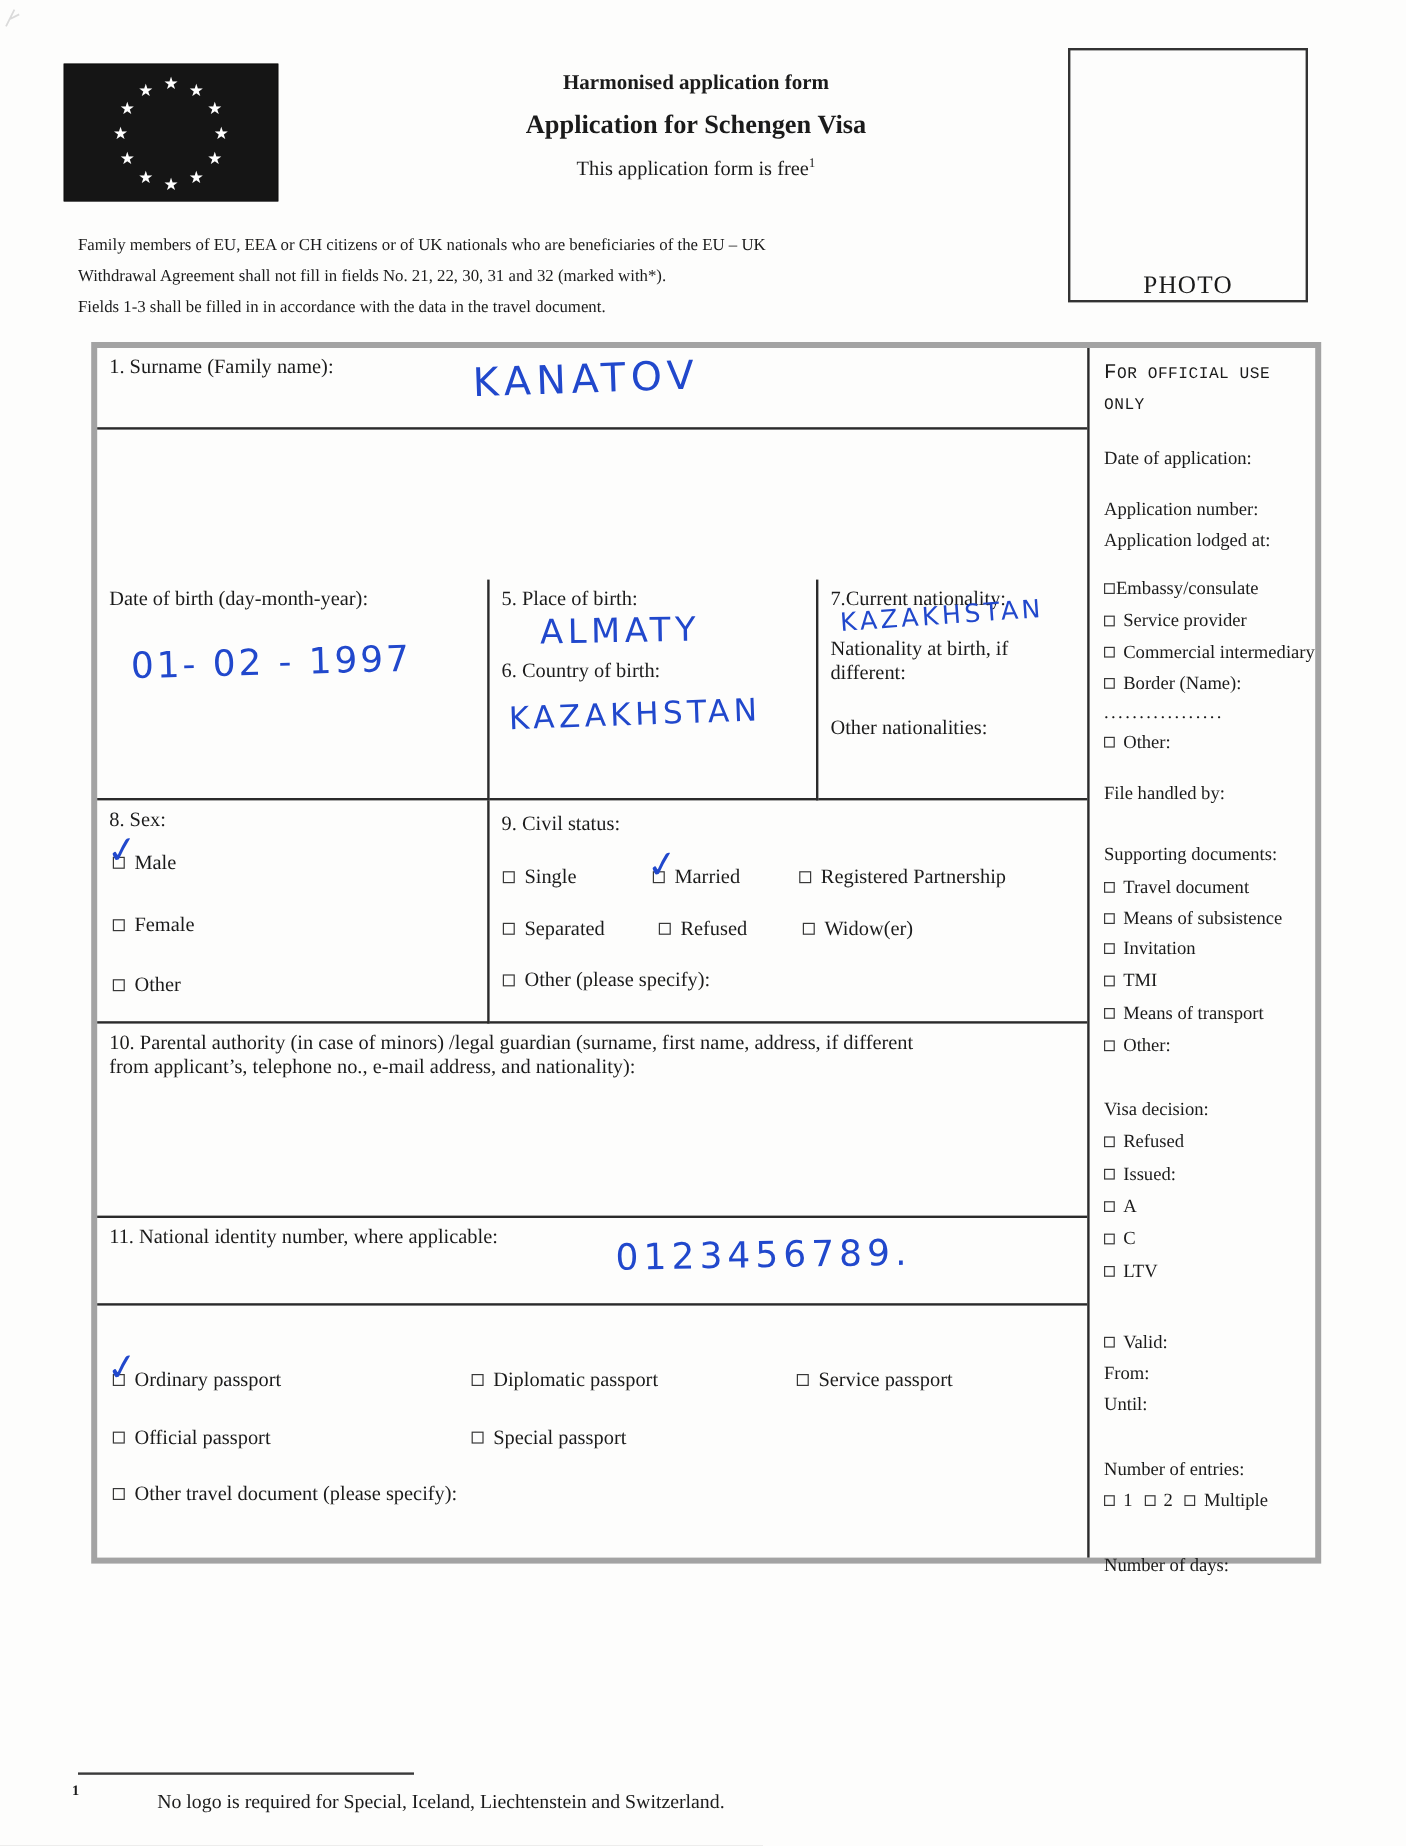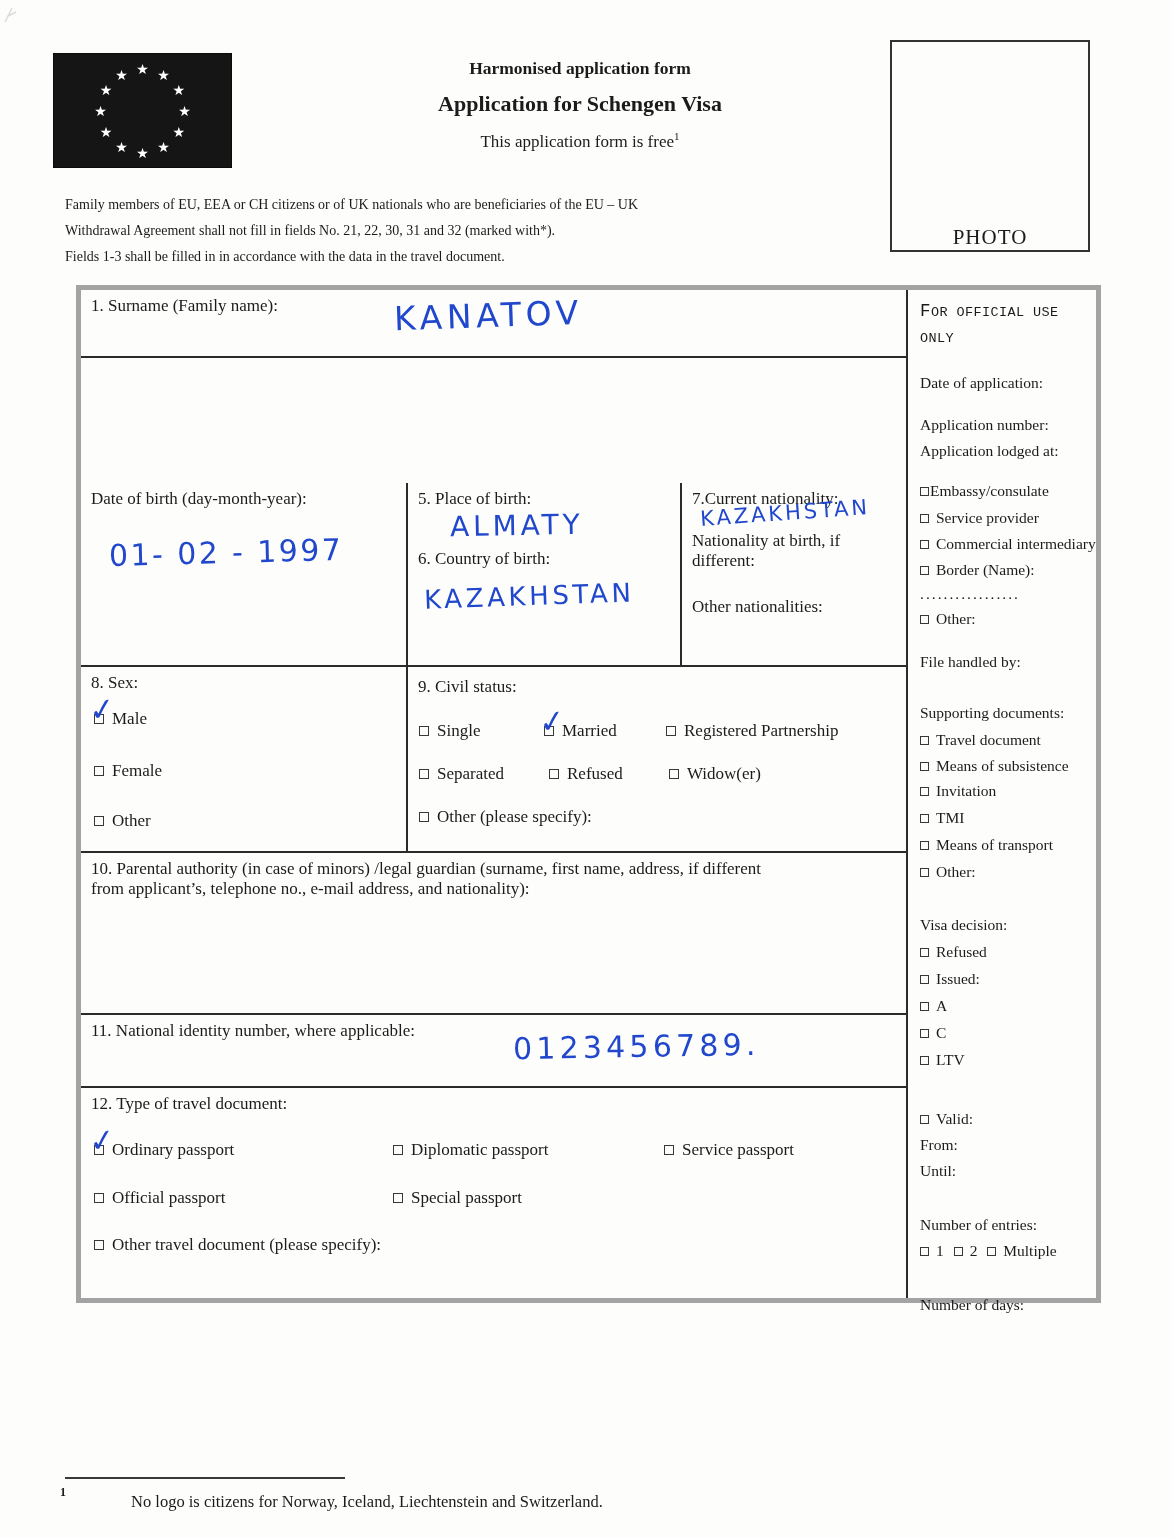--- a/index.html
+++ b/index.html
@@ -210,21 +210,20 @@
       <div class="lbl">from applicant’s, telephone no., e-mail address, and nationality):</div>
       <div style="position:absolute;left:0;top:60px;width:100%;height:100px"></div>
     </div>
 
     <div class="cell bb" style="left:0;top:725px;width:825px;height:73px">
       <div class="lbl">11. National identity number, where applicable:</div>
       <div class="hand" style="left:432px;top:14px;font-size:30px;letter-spacing:0.14em;transform:rotate(-1deg)">0123456789.</div>
     </div>
 
     <div class="cell" style="left:0;top:798px;width:825px;height:257px">
-      <div class="lbl">12. Type of travel document:</div>
       <div class="opt checked" style="left:13px;top:52px">
         <span class="box"></span>
         <span class="chk">✓</span>
         <span>Ordinary passport</span>
       </div>
       <div class="opt" style="left:312px;top:52px">
         <span class="box"></span>
 
         <span>Diplomatic passport</span>
       </div>
@@ -283,15 +282,15 @@
         <span><span class="obox"></span><span>1</span></span>
         <span style="margin-left:6px"><span class="obox"></span><span>2</span></span>
         <span style="margin-left:6px"><span class="obox"></span><span>Multiple</span></span>
       </div>
       <div style="margin-top:28px">Number of days:</div>
     </div>
   </div>
 
   <div class="fn-rule"></div>
   <div class="fn-marker">1</div>
-  <div class="fn-text">No logo is citizens for Norway, Iceland, Liechtenstein and Switzerland.</div>
+  <div class="fn-text">No logo is required for Special, Iceland, Liechtenstein and Switzerland.</div>
 
 </div>
 
 </body></html>

